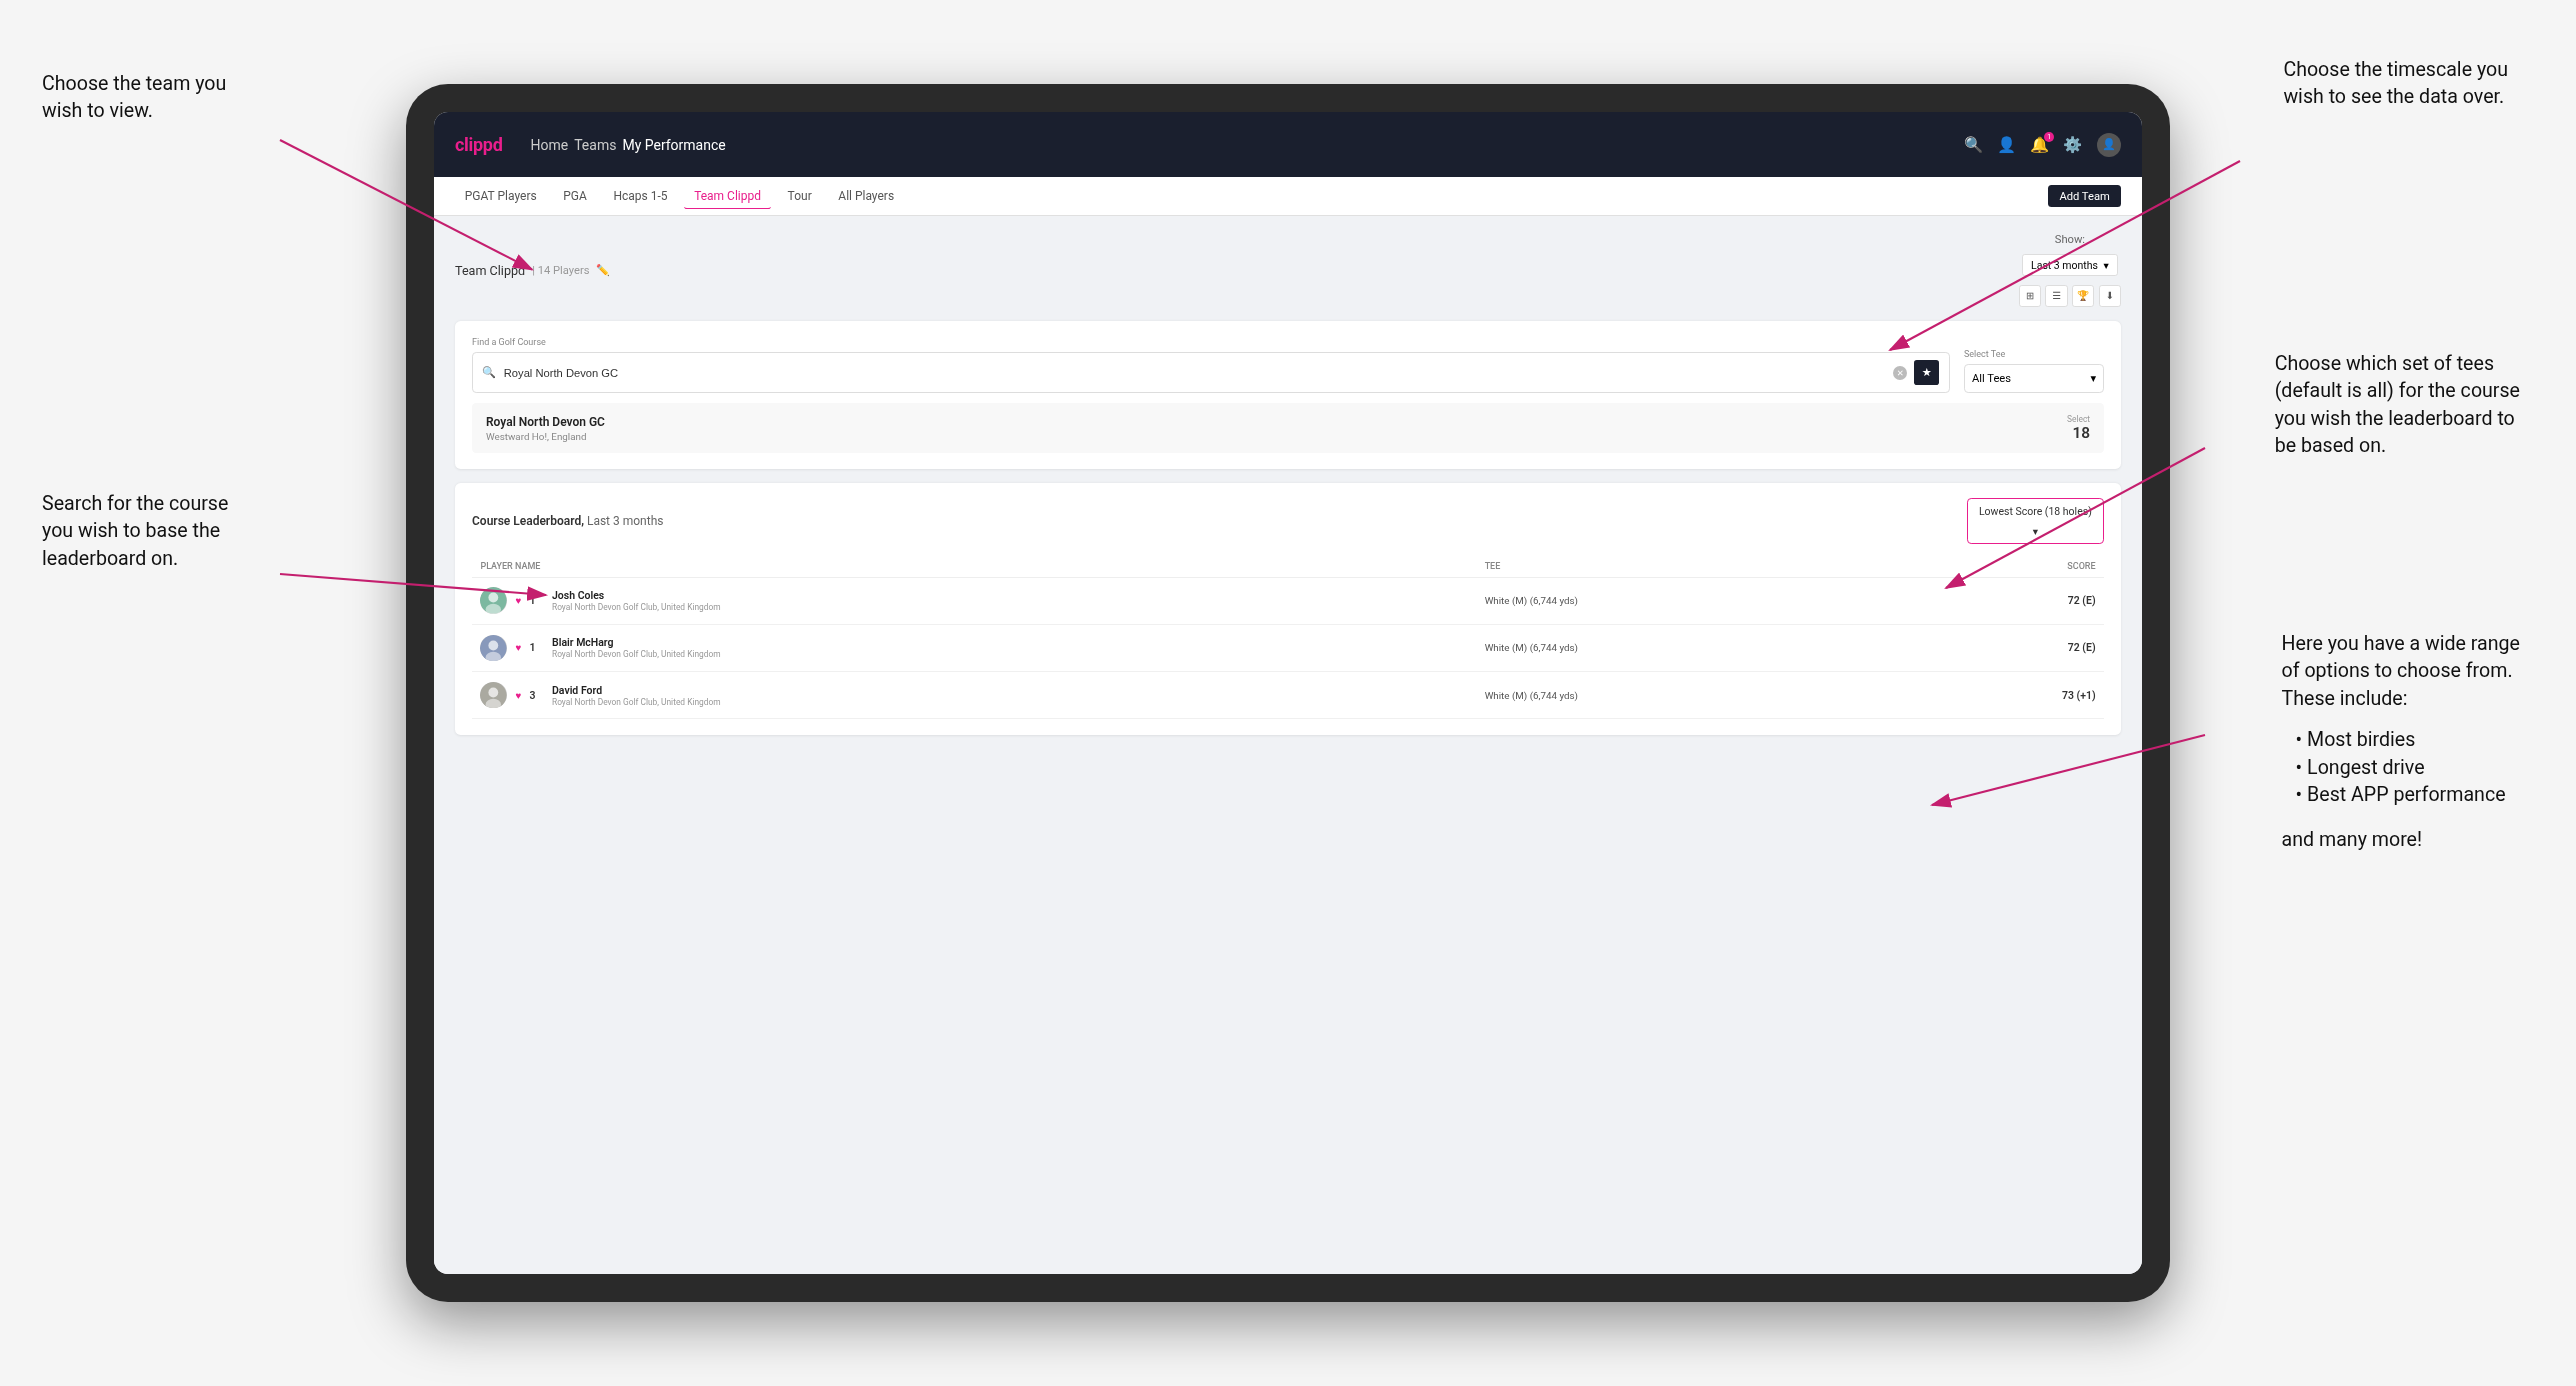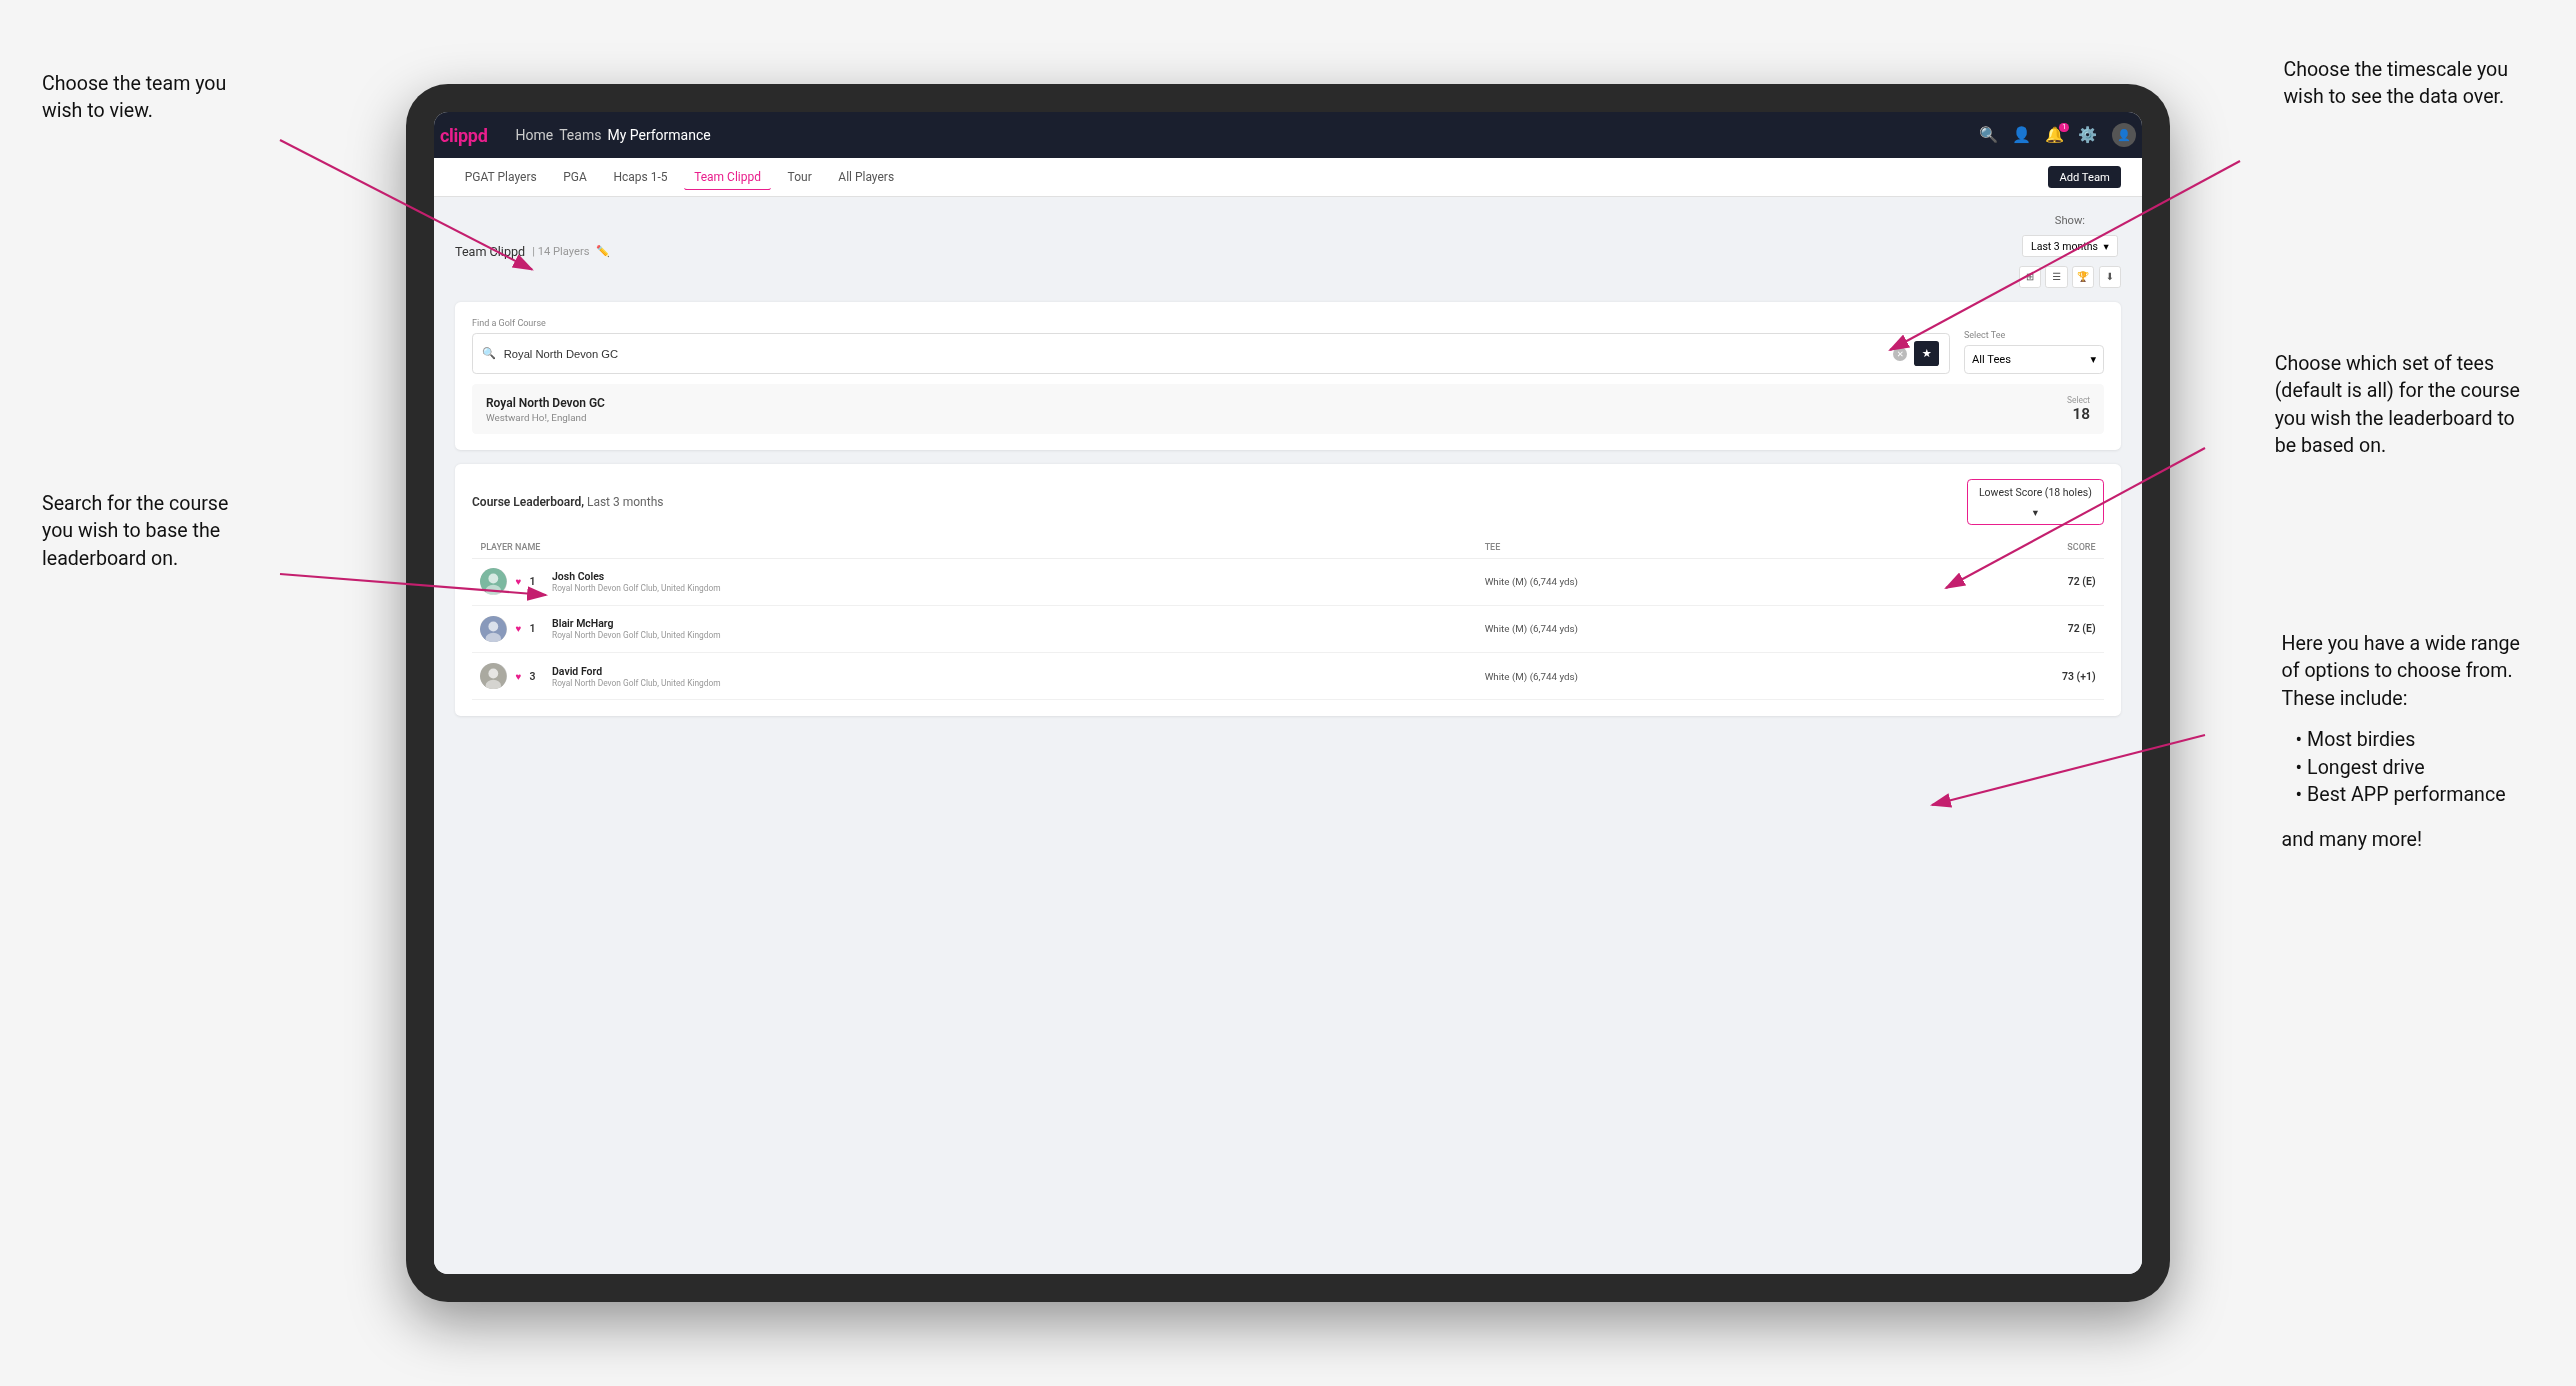--- a/index.html
+++ b/index.html
@@ -50,24 +50,24 @@
       background: #f0f2f5;
       border-radius: 14px;
       overflow: hidden;
       display: flex;
       flex-direction: column;
     }
 
     
     .top-nav {
       background: #1a1f2e;
-      height: 46px;
-      display: flex;
-      align-items: center;
-      padding: 0 6px;
+      height: 65px;
+      display: flex;
+      align-items: center;
+      padding: 0 21px;
       flex-shrink: 0;
     }
 
     .nav-logo {
       color: #e91e8c;
       font-size: 18px;
       font-weight: 700;
       margin-right: 28px;
       letter-spacing: -0.3px;
     }

